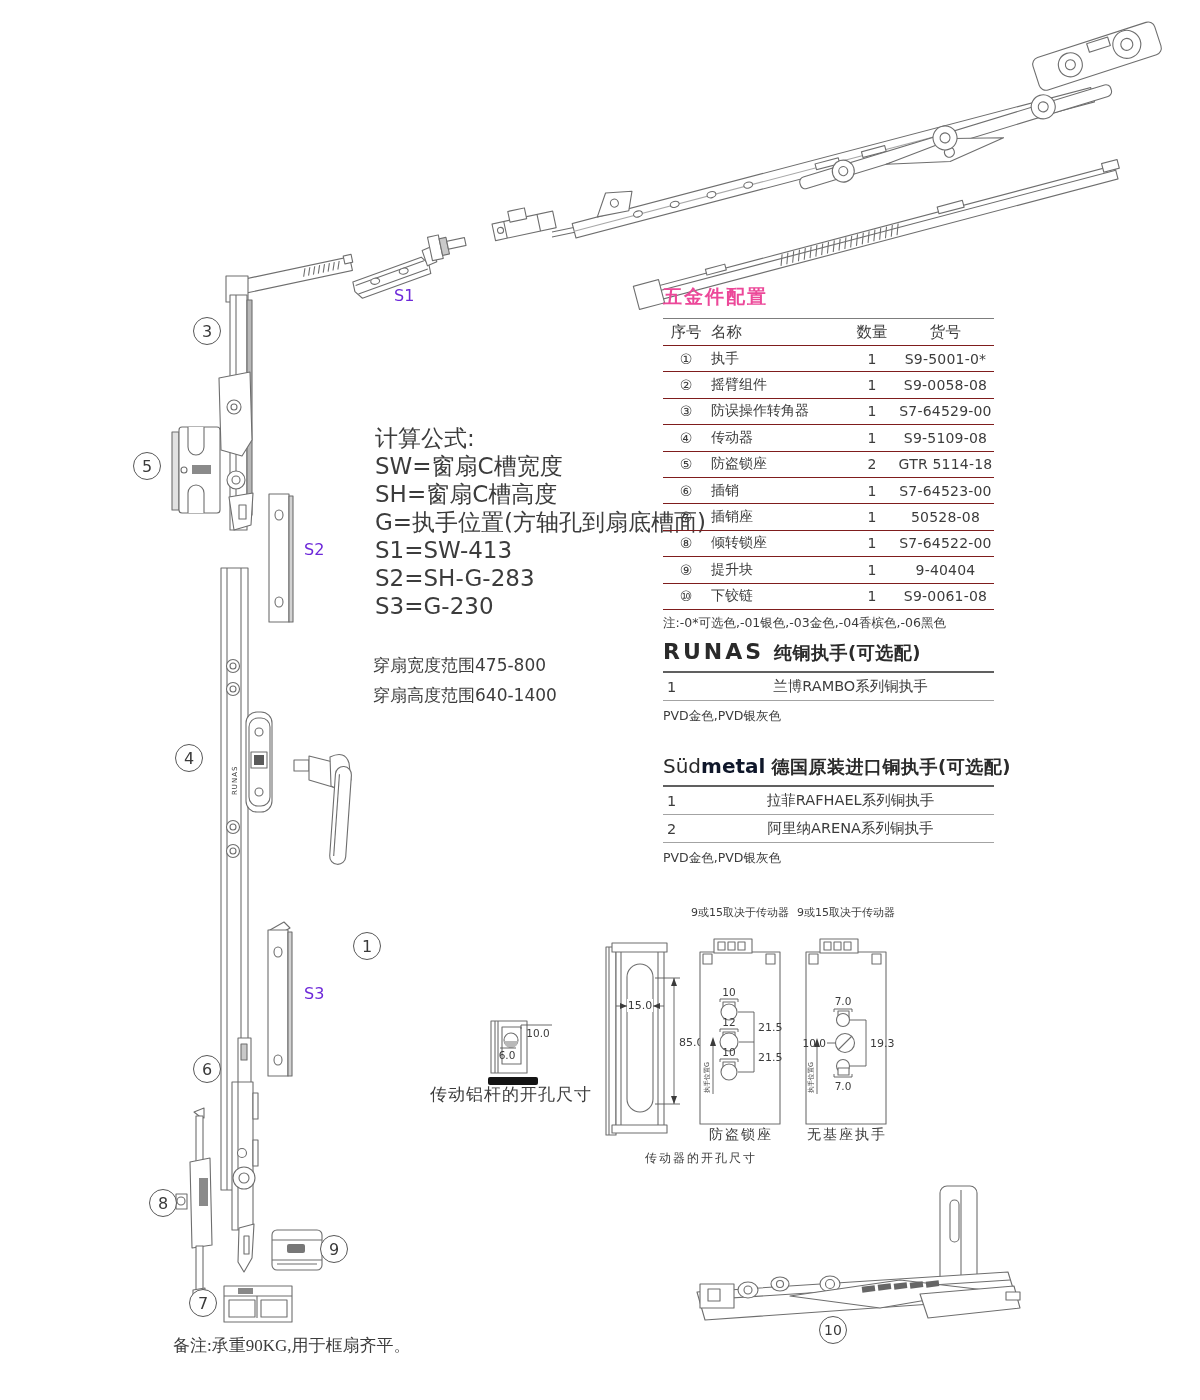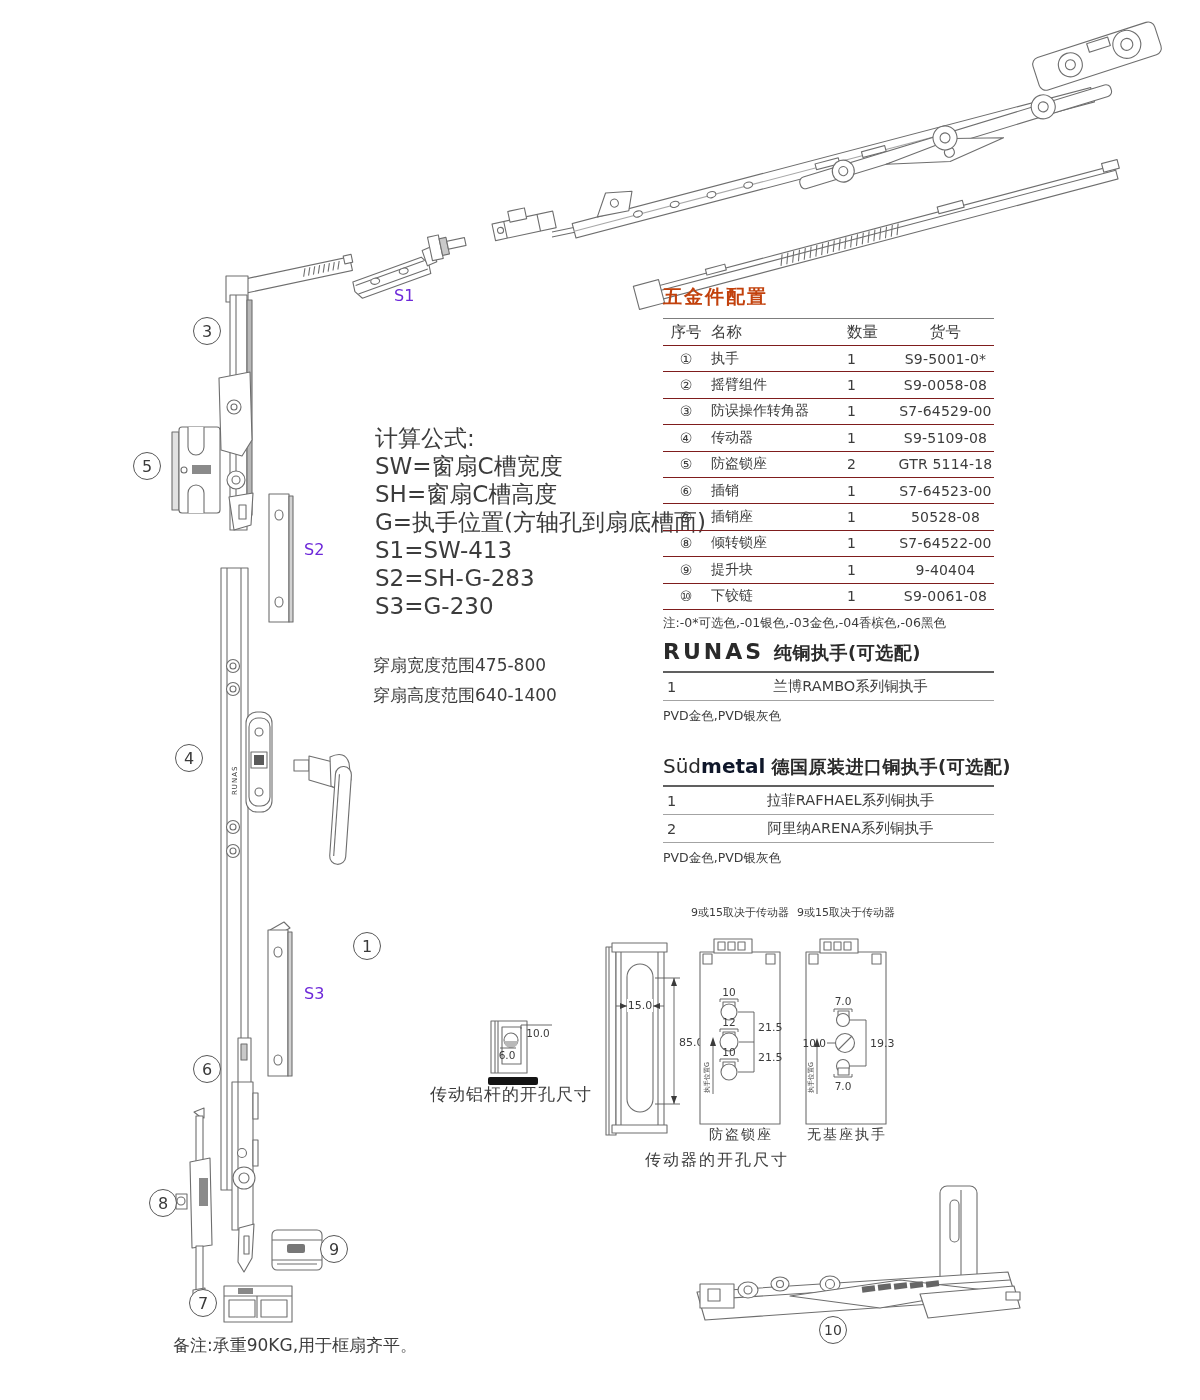--- a/index.html
+++ b/index.html
@@ -9,36 +9,36 @@
   svg text{stroke:none;fill:#3b3b3b;font-family:"DejaVu Sans","Liberation Sans",sans-serif;}
   .dim{stroke:#5a5a5a;stroke-width:0.9;}
   .arw{fill:#3b3b3b;stroke:none;}
   
   .lbl-circle{position:absolute;width:28px;height:28px;border:1.6px solid #585858;border-radius:50%;
       display:flex;align-items:center;justify-content:center;font-size:16px;color:#3a3a3a;background:#fff;box-sizing:border-box;}
   .s-label{position:absolute;font-size:16px;color:#6d28d9;}
   
   .formulas{position:absolute;left:375px;top:424px;font-size:23px;line-height:28px;white-space:nowrap;}
   .ranges{position:absolute;left:373px;top:650px;font-size:17px;line-height:30px;white-space:nowrap;}
-  .footnote{position:absolute;left:173px;top:1334px;font-size:17px;}
+  .footnote{position:absolute;left:173px;top:1334px;font-size:17px;font-family:Liberation Serif, serif;}
   .cap{position:absolute;white-space:nowrap;}
   .cap-alu{left:430px;top:1083px;font-size:17px;letter-spacing:1px;}
-  .cap-driver{left:645px;top:1150px;font-size:16px;letter-spacing:2px;font-weight:500;}
+  .cap-driver{left:645px;top:1150px;font-size:12px;letter-spacing:2px;font-weight:500;}
   .dimnote{position:absolute;font-size:11px;transform:translateX(-50%);white-space:nowrap;}
   .subcap{position:absolute;font-size:14px;transform:translateX(-50%);white-space:nowrap;letter-spacing:2px;}
   
   .htable{position:absolute;left:663px;top:284px;width:331px;}
-  .htitle{font-size:19px;font-weight:bold;color:#c2410c;letter-spacing:2px;padding-bottom:8px;}
+  .htitle{font-size:19px;font-weight:bold;color:#ec4899;letter-spacing:2px;padding-bottom:8px;}
   .hgrid{border-top:1.4px solid #7d7d7d;}
   .hrow{display:grid;grid-template-columns:46px 138px 50px 97px;align-items:center;height:25.4px;
         border-bottom:1px solid #7f1d1d;font-size:14px;}
   .hrow.header{font-size:15.5px;height:26px;font-weight:500;}
   .c-seq{text-align:center;}
   .c-name{text-align:left;padding-left:2px;white-space:nowrap;overflow:hidden;}
-  .c-qty{text-align:left;}
+  .c-qty{text-align:center;}
   .c-code{text-align:center;letter-spacing:.2px;white-space:nowrap;}
   .tnote{font-size:12.5px;margin-top:5px;white-space:nowrap;}
   
   .brand-sec{position:absolute;left:663px;width:331px;}
   .runas-sec{top:639px;}
   .sud-sec{top:754px;}
   .brand-head{display:flex;align-items:baseline;padding-bottom:6px;border-bottom:2px solid #606060;white-space:nowrap;}
   .brand-runas{font-size:22px;font-weight:bold;letter-spacing:3px;color:#2a2a2a;margin-right:10px;}
   .brand-sud-a{font-size:20px;color:#2a2a2a;}
   .brand-sud-b{font-size:20px;font-weight:bold;color:#0f172a;margin-right:6px;}

